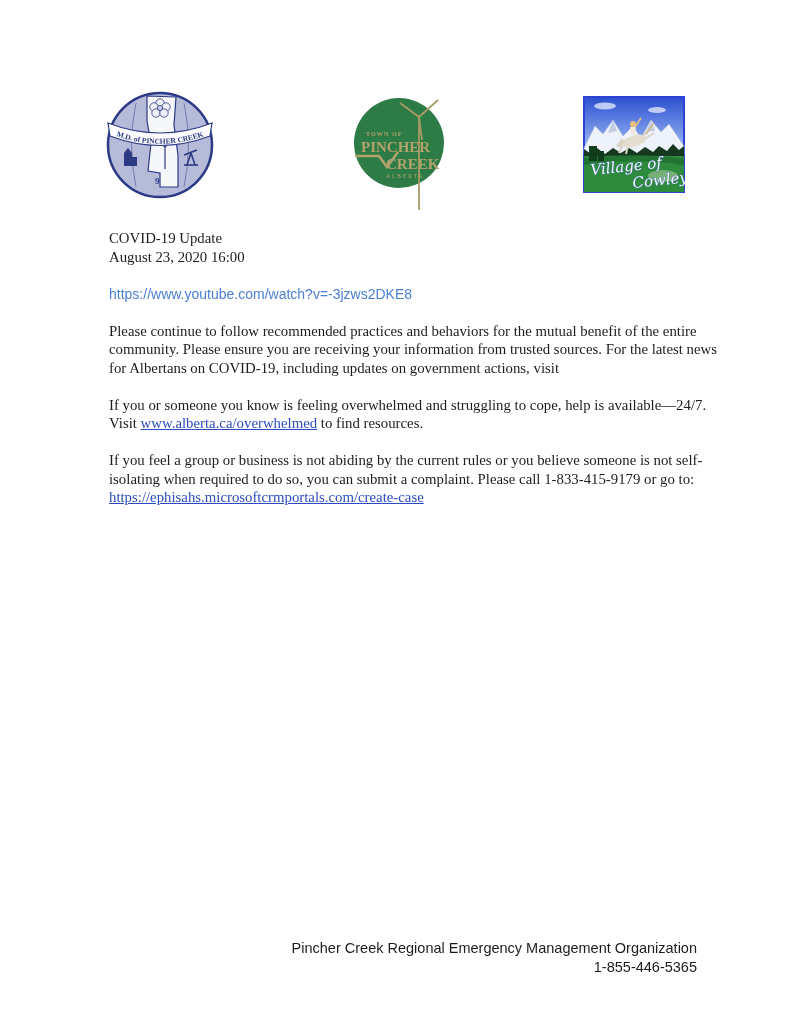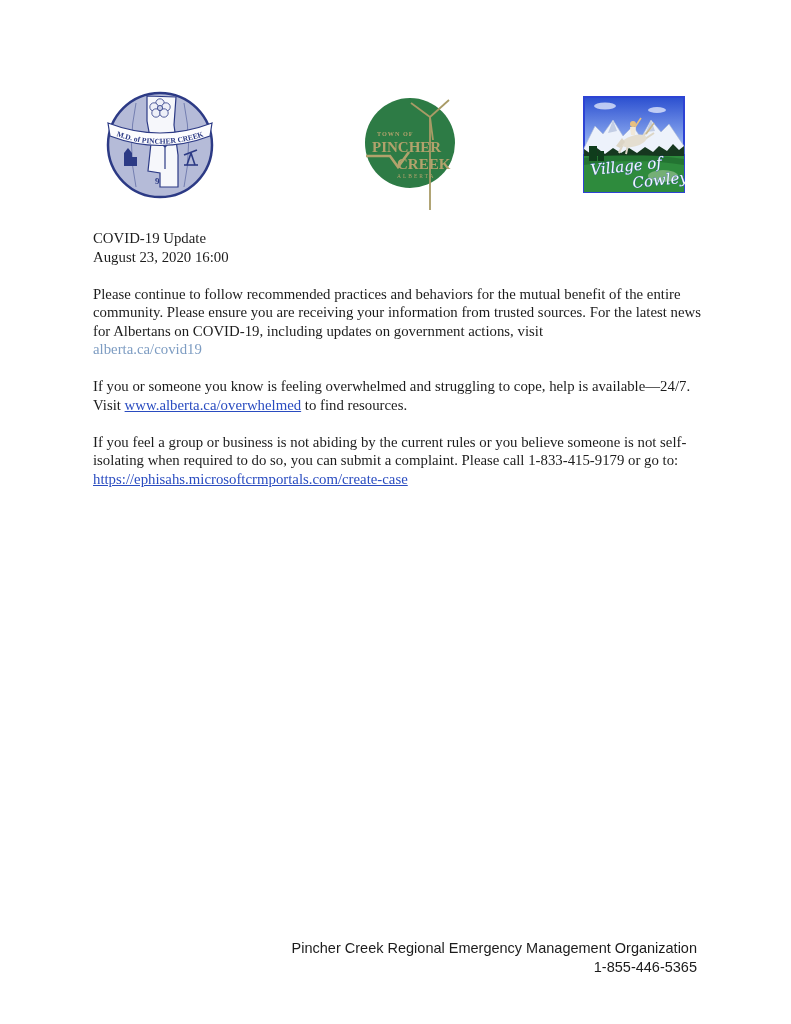--- a/index.html
+++ b/index.html
@@ -7,26 +7,26 @@
     position:relative;
     width:791px;height:1024px;
     background:#ffffff;
     font-family:"Liberation Serif", serif;
     color:#1c1c1c;
     overflow:hidden;
   }
   
   .logo{position:absolute;}
   .logo-md{left:103px;top:91px;width:114px;height:108px;}
-  .logo-town{left:364px;top:96px;width:96px;height:116px;}
+  .logo-town{left:353px;top:96px;width:96px;height:116px;}
   .logo-cowley{left:583px;top:96px;width:102px;height:97px;}
   
   .body-text{
     position:absolute;
-    left:93px;top:229px;width:616px;
+    left:109px;top:229px;width:616px;
     font-size:14.8px;line-height:18.5px;
   }
   .body-text p{margin:0 0 18.5px 0;}
   a{cursor:pointer;}
   .link-youtube{
     font-family:"Liberation Sans", sans-serif;
     font-size:14px;
     color:#4a7fd4;
     text-decoration:none;
     display:block;
@@ -168,25 +168,25 @@
 
   <main class="body-text">
 
     <p>
       <span>COVID-19 Update</span><br>
       <span>August 23, 2020 16:00</span>
     </p>
 
 
     <p>
+      <a class="link-youtube">https://www.youtube.com/watch?v=-3jzws2DKE8</a>
     </p>
 
     <p>
       <span>Please continue to follow recommended practices and behaviors for the mutual benefit of the entire community. Please ensure you are receiving your information from trusted sources. For the latest news for Albertans on COVID-19, including updates on government actions, visit</span>
-      <a class="link-covid">alberta.ca/covid19</a>
     </p>
 
     <p>
       <span>If you or someone you know is feeling overwhelmed and struggling to cope, help is available—24/7. Visit </span><a class="link-underlined">www.alberta.ca/overwhelmed</a><span> to find resources.</span>
     </p>
 
     <p>
       <span>If you feel a group or business is not abiding by the current rules or you believe someone is not self-isolating when required to do so, you can submit a complaint. Please call 1-833-415-9179 or go to: </span><a class="link-underlined">https://ephisahs.microsoftcrmportals.com/create-case</a>
     </p>
 

